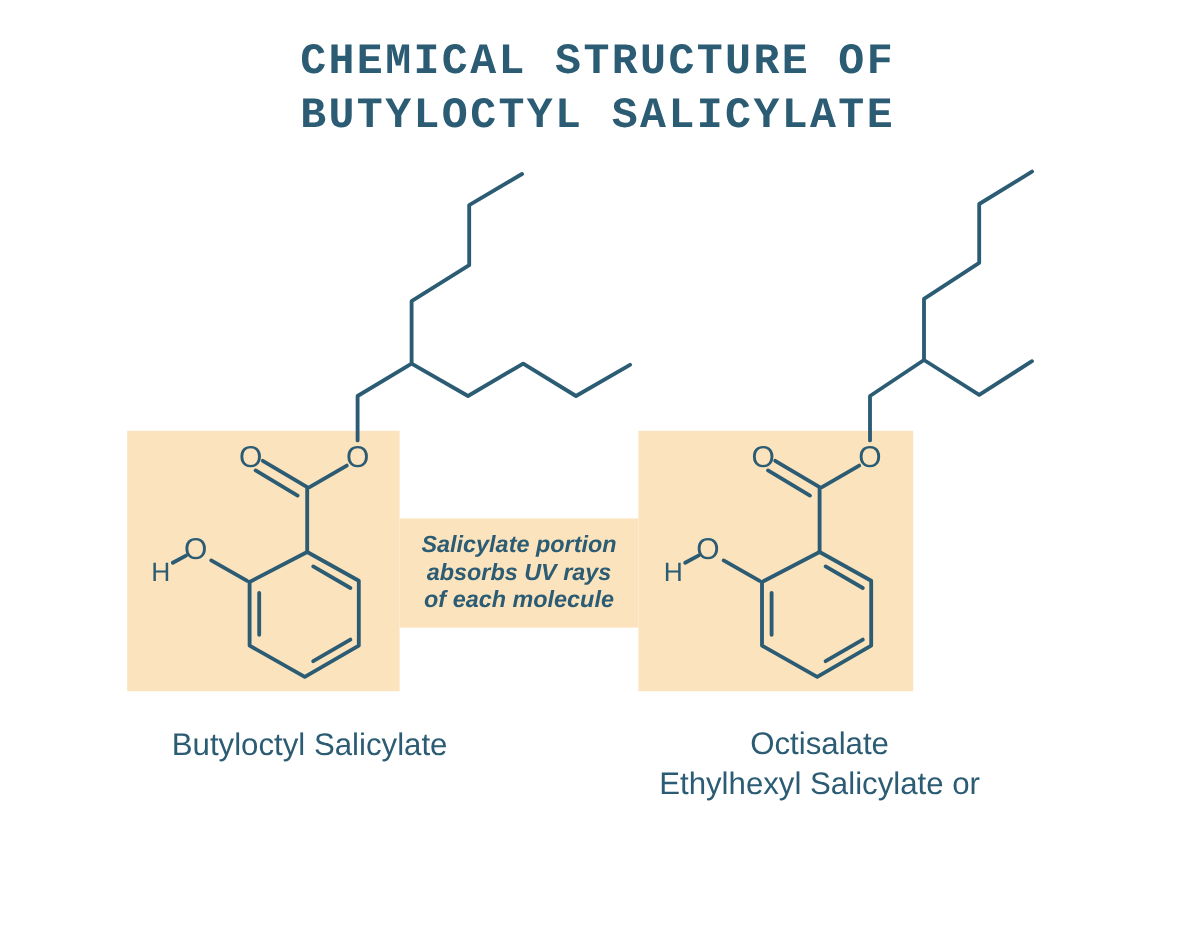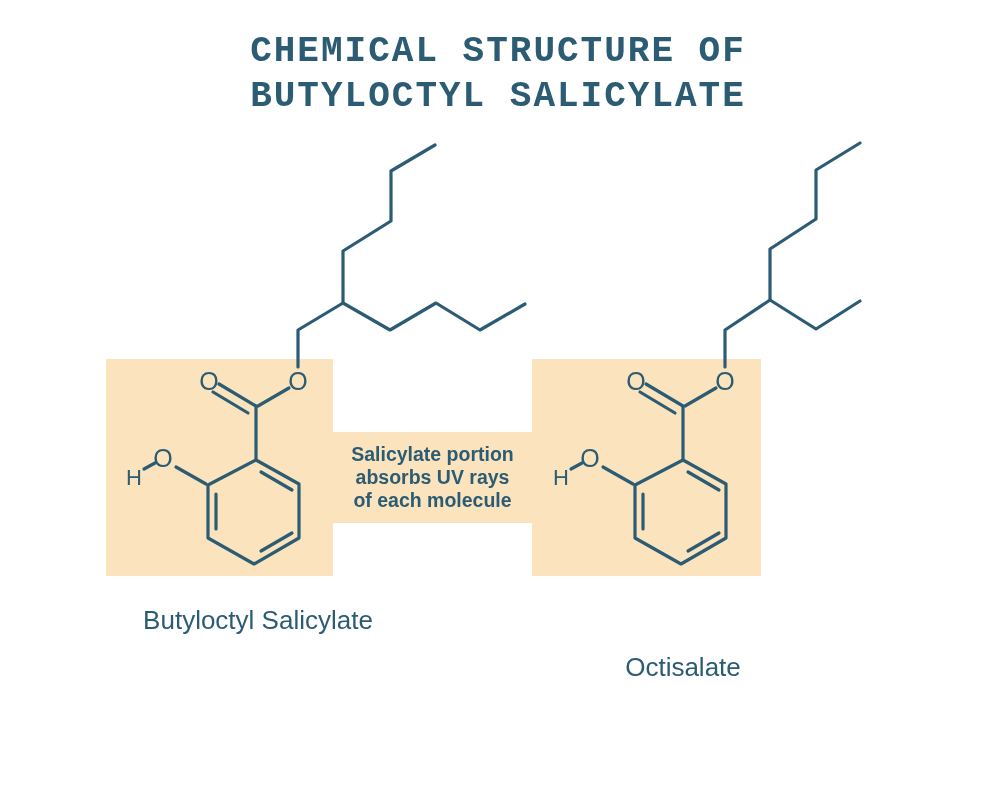--- a/index.html
+++ b/index.html
@@ -37,37 +37,36 @@
     fill:var(--teal,#2B5C74);
     font-family:"Liberation Sans",sans-serif;
     font-size:25px;
     text-anchor:middle;
     dominant-baseline:central;
   }
   .atom-h{font-size:22px;}
   .caption{
     position:absolute;left:333px;top:433px;width:199px;height:89px;
     display:flex;flex-direction:column;justify-content:center;align-items:center;
-    font-weight:bold;
+    font-weight:bold;font-style:italic;
     font-size:19.5px;line-height:23px;
     color:var(--teal,#2B5C74);
     text-align:center;
   }
   .label-left{
     position:absolute;left:58px;top:605px;width:400px;
     text-align:center;
     font-size:26px;line-height:30px;
     color:var(--teal,#2B5C74);
   }
   .label-right{
     position:absolute;left:483px;top:602px;width:400px;
     text-align:center;
     font-size:26px;line-height:34px;
     color:var(--teal,#2B5C74);
-    margin-top:48px;
   }
 </style>
 </head>
 <body>
 
 <div class="canvas">
 
   <div class="title">
     <div>CHEMICAL STRUCTURE OF</div>
     <div>BUTYLOCTYL SALICYLATE</div>
@@ -121,15 +120,16 @@
   <div class="caption">
     <div>Salicylate portion</div>
     <div>absorbs UV rays</div>
     <div>of each molecule</div>
   </div>
 
   <div class="label-left">Butyloctyl Salicylate</div>
 
   <div class="label-right">
     <div>Octisalate</div>
+    <div>Ethylhexyl Salicylate or</div>
   </div>
 
 </div>
 
 </body></html>

